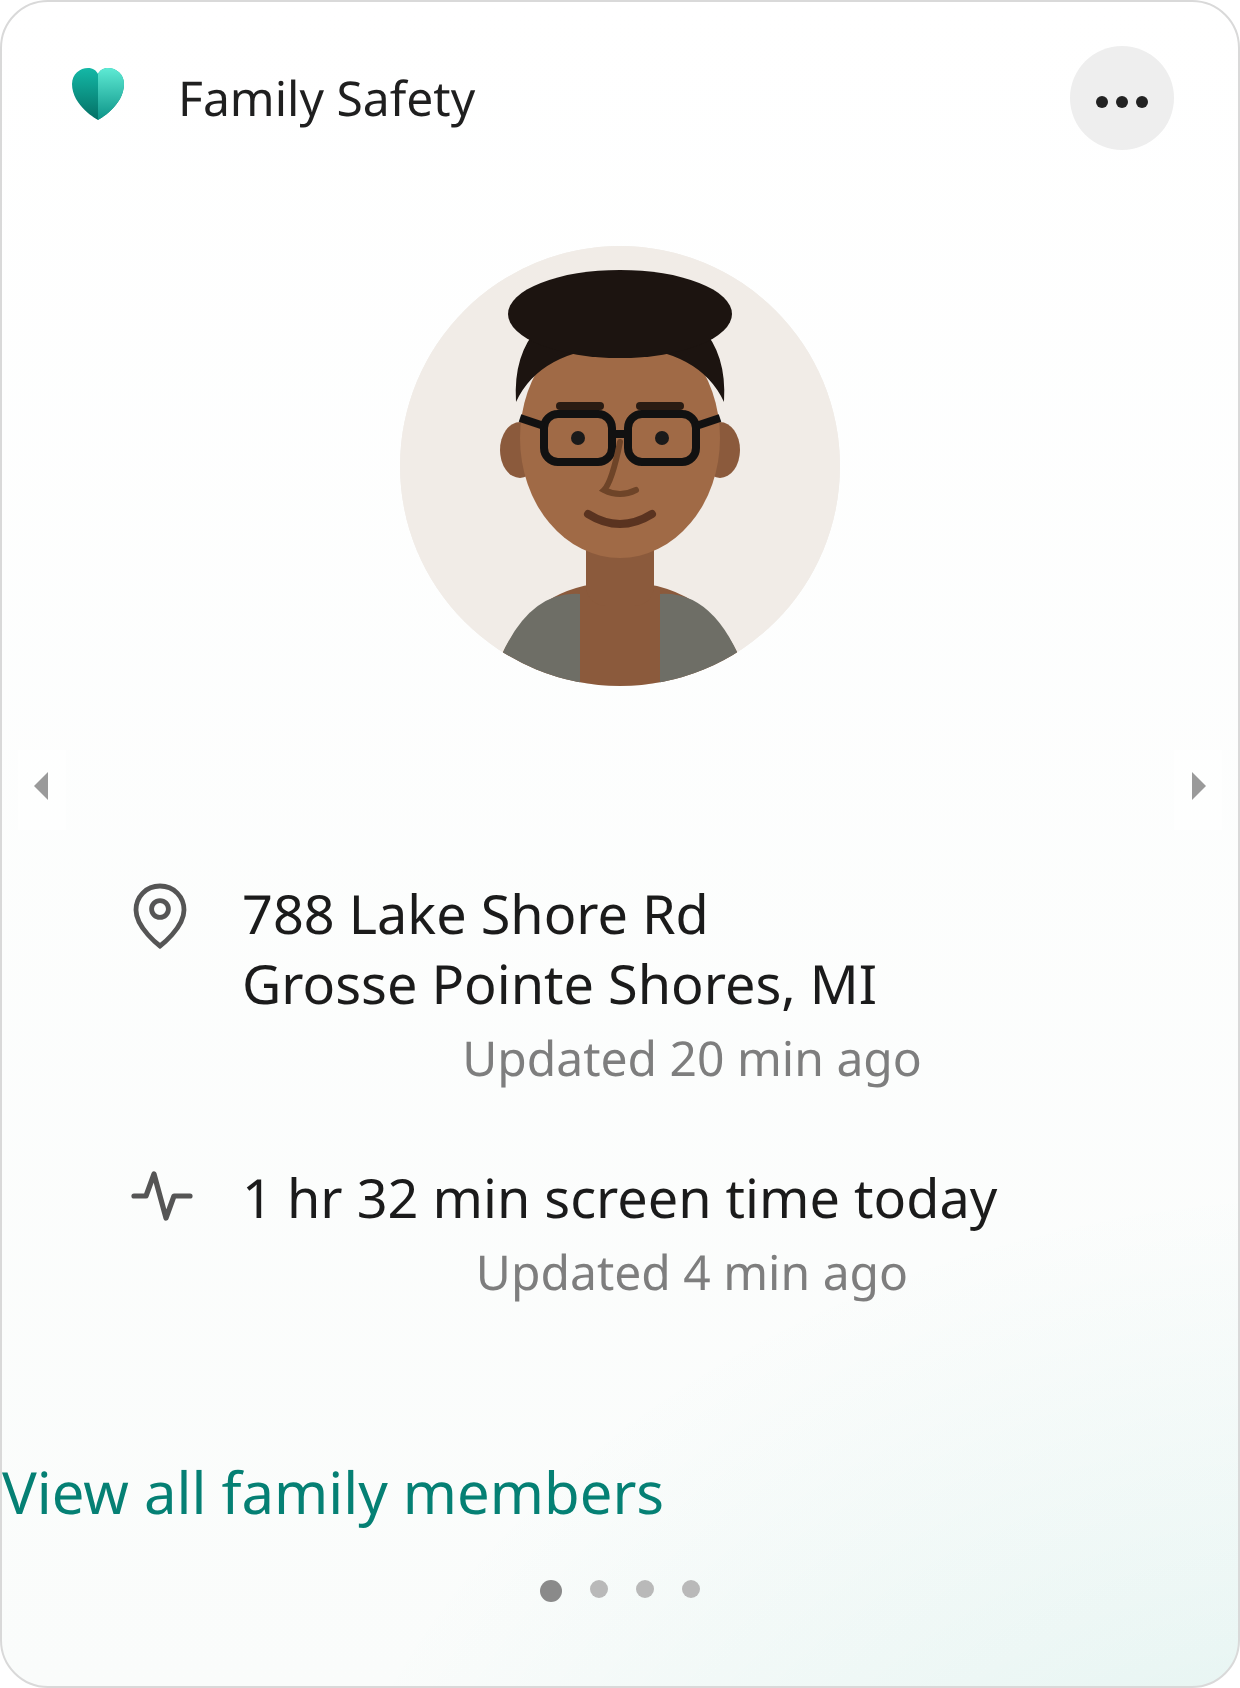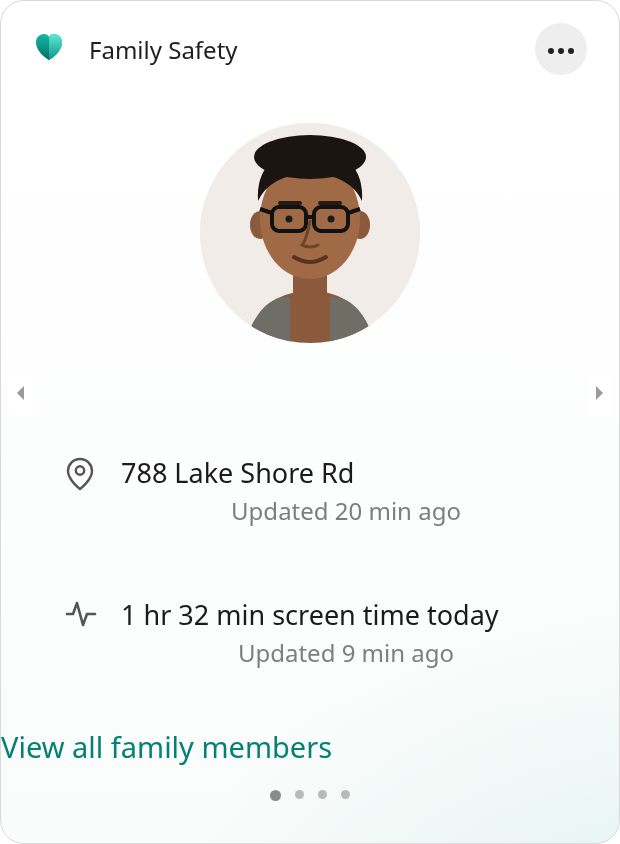--- a/index.html
+++ b/index.html
@@ -94,21 +94,21 @@
   .nav-right{right:8px;}
 
   
   .info{
     position:absolute;
     left:64px;
     right:48px;
   }
   .info-location{top:438px;}
   .info-screen{top:580px;}
-  .info-row{display:flex;align-items:flex-start;margin-top:16px;}
+  .info-row{display:flex;align-items:flex-start;}
   .info-icon{
     width:36px;
     flex:0 0 36px;
     margin-right:20px;
     margin-top:2px;
     color:#555;
   }
   .info-body{flex:1;}
   .info-line{
     font-size:27px;
@@ -244,35 +244,36 @@
   <div class="info info-location">
     <div class="info-row">
       <span class="info-icon">
         <svg width="30" height="34" viewBox="0 0 30 34">
           <path d="M15 2 C8 2 3 7.5 3 14 C3 23 15 32 15 32 C15 32 27 23 27 14 C27 7.5 22 2 15 2 Z" fill="none" stroke="#555" stroke-width="2.4"></path>
           <circle cx="15" cy="13.5" r="4.2" fill="none" stroke="#555" stroke-width="2.4"></circle>
         </svg>
       </span>
       <div class="info-body">
         <div class="info-line">788 Lake Shore Rd</div>
+        <div class="info-line">Grosse Pointe Shores, MI</div>
         <div class="info-meta">Updated 20 min ago</div>
       </div>
     </div>
   </div>
 
   <div class="info info-screen">
     <div class="info-row">
       <span class="info-icon">
         <svg width="32" height="30" viewBox="0 0 32 30">
           <polyline points="2,15 8,15 12,4 18,26 22,15 30,15" fill="none" stroke="#555" stroke-width="2.6" stroke-linecap="round" stroke-linejoin="round"></polyline>
         </svg>
       </span>
       <div class="info-body">
         <div class="info-line">1 hr 32 min screen time today</div>
-        <div class="info-meta">Updated 9 min ago</div>
+        <div class="info-meta">Updated 4 min ago</div>
       </div>
     </div>
   </div>
 
   <div class="view-all">View all family members</div>
 
   <div class="dots">
     <div class="dot active"></div>
     <div class="dot"></div>
     <div class="dot"></div>

